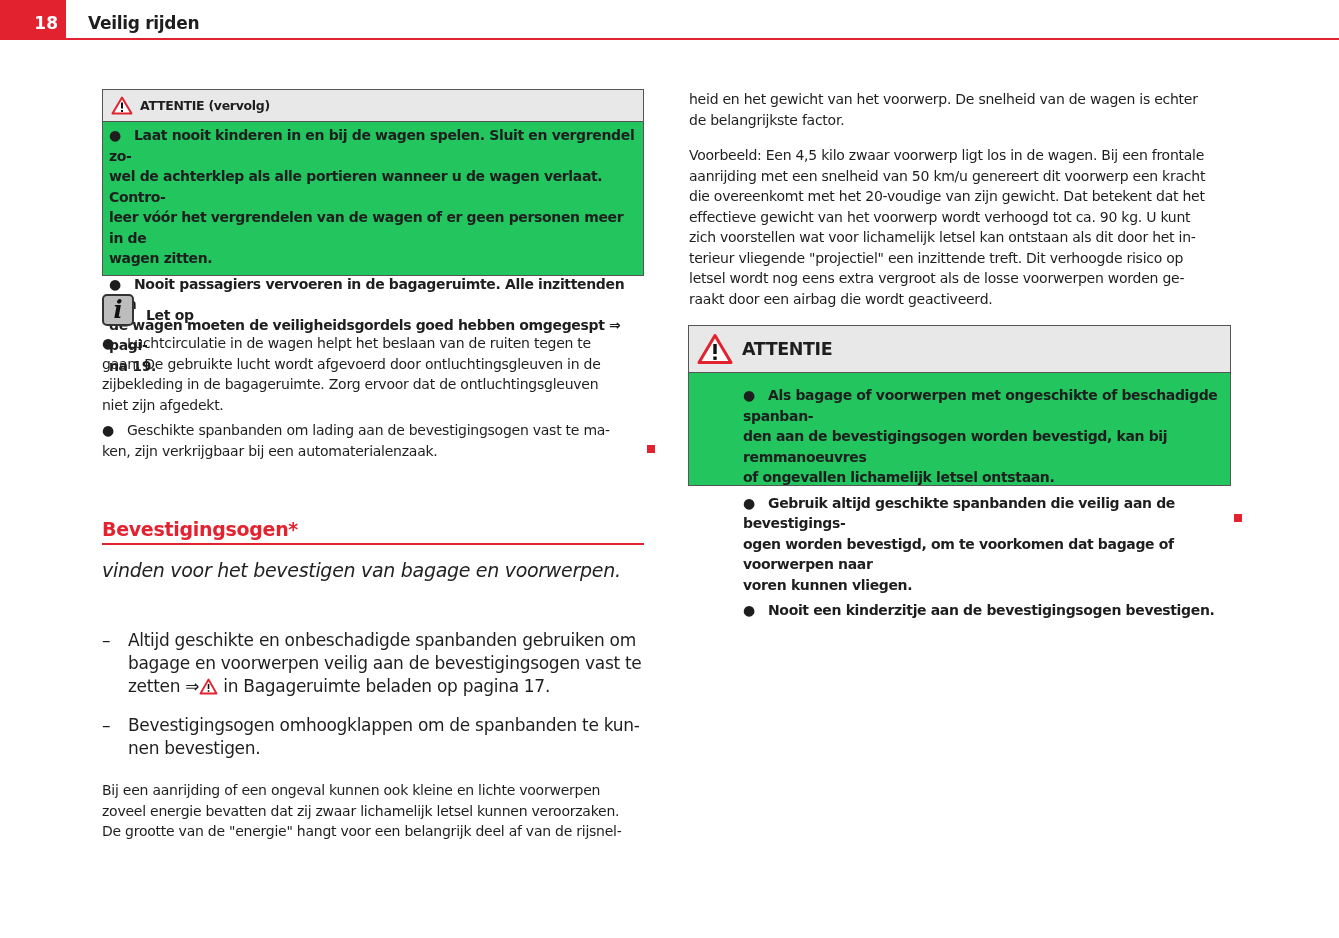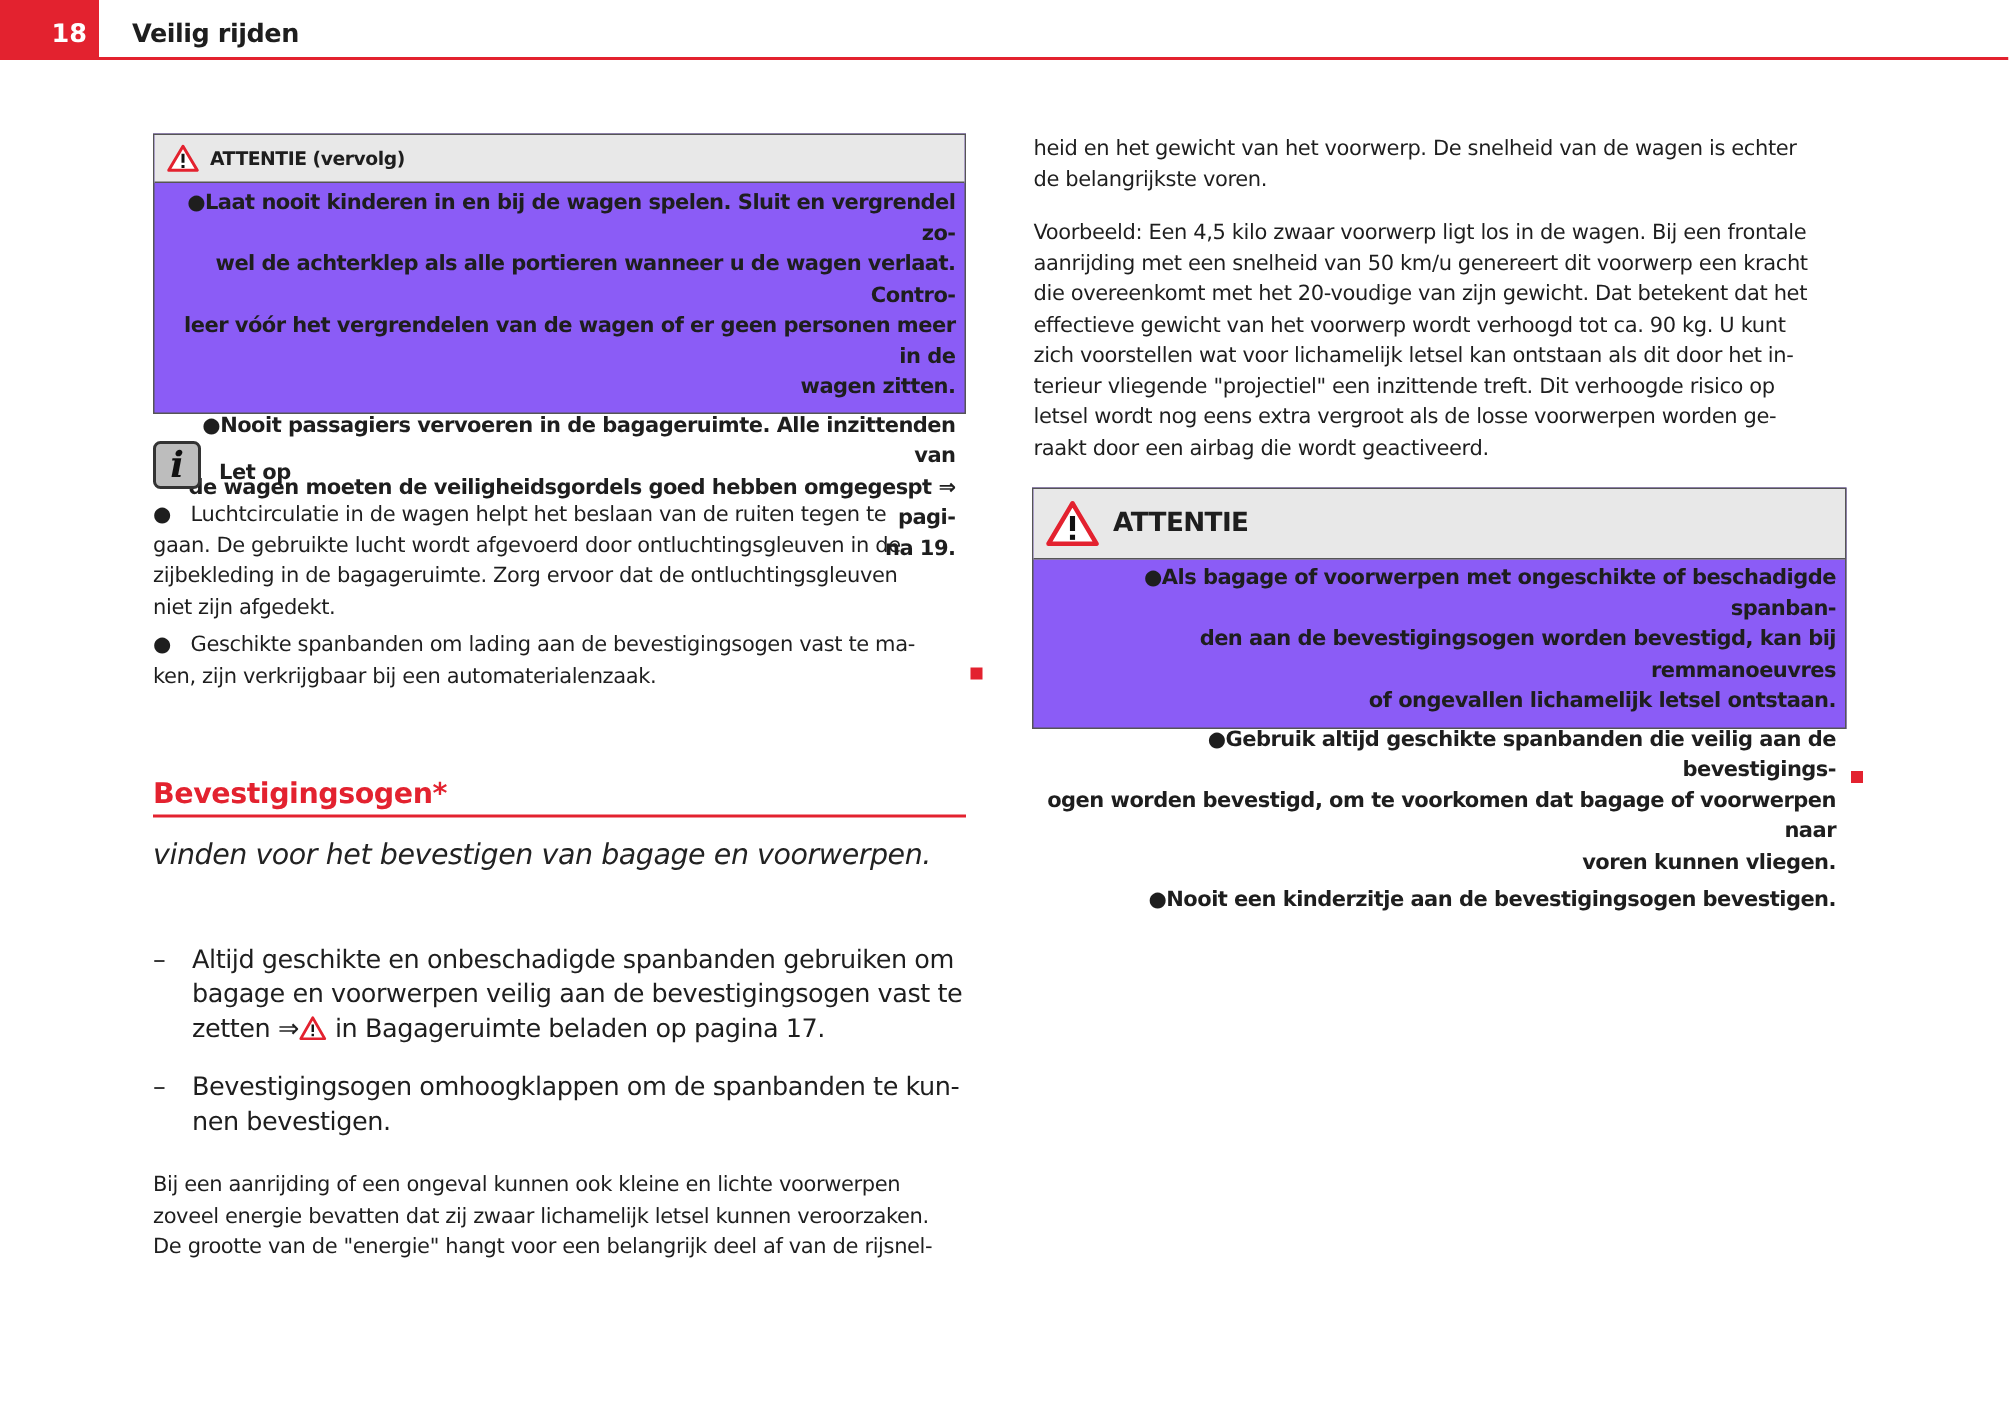--- a/index.html
+++ b/index.html
@@ -12,21 +12,21 @@
   .header-title { position: absolute; left: 88px; top: 13px; font-size: 17px; font-weight: bold; color: #1e1e1e; font-family: "DejaVu Sans", sans-serif; letter-spacing: -0.3px; }
   .header-rule { position: absolute; left: 66px; top: 38px; width: 1273px; height: 2px; background: #e3222f; }
 
   .col-left { position: absolute; left: 102px; width: 542px; }
   .col-right { position: absolute; left: 689px; width: 542px; }
 
   .text { font-size: 14px; line-height: 20.5px; letter-spacing: -0.25px; }
   .text-bold { font-size: 14px; line-height: 20.5px; font-weight: bold; letter-spacing: -0.35px; }
 
   
-  .warn-box { position: absolute; border: 1px solid #555; background: #8b5cf6; text-align: right; }
+  .warn-box { position: absolute; border: 1px solid #555; background: #22c55e; }
   .warn-head { background: #e8e8e8; border-bottom: 1px solid #555; display: flex; align-items: center; }
   .warn-head .title { font-weight: bold; color: #1e1e1e; }
   .warn-body { padding: 2px 6px 2px 6px; }
   .warn-item { margin-bottom: 5px; }
   .warn-item:last-child { margin-bottom: 0; }
   .bullet { display: inline-block; width: 25px; }
 
   .red-square { position: absolute; width: 8px; height: 8px; background: #e3222f; }
 
   .note-icon { position: absolute; width: 32px; height: 32px; border: 2px solid #333; border-radius: 5px; background: #bdbdbd; display: flex; align-items: center; justify-content: center; }
@@ -126,21 +126,21 @@
 </div>
 
 <div class="col-left text" style="top:780px; width:560px;">
   <div>Bij een aanrijding of een ongeval kunnen ook kleine en lichte voorwerpen</div>
   <div>zoveel energie bevatten dat zij zwaar lichamelijk letsel kunnen veroorzaken.</div>
   <div>De grootte van de "energie" hangt voor een belangrijk deel af van de rijsnel-</div>
 </div>
 
 <div class="col-right text" style="top:89px;">
   <div>heid en het gewicht van het voorwerp. De snelheid van de wagen is echter</div>
-  <div>de belangrijkste voren.</div>
+  <div>de belangrijkste factor.</div>
 </div>
 
 <div class="col-right text" style="top:145px;">
   <div>Voorbeeld: Een 4,5 kilo zwaar voorwerp ligt los in de wagen. Bij een frontale</div>
   <div>aanrijding met een snelheid van 50 km/u genereert dit voorwerp een kracht</div>
   <div>die overeenkomt met het 20-voudige van zijn gewicht. Dat betekent dat het</div>
   <div>effectieve gewicht van het voorwerp wordt verhoogd tot ca. 90 kg. U kunt</div>
   <div>zich voorstellen wat voor lichamelijk letsel kan ontstaan als dit door het in-</div>
   <div>terieur vliegende "projectiel" een inzittende treft. Dit verhoogde risico op</div>
   <div>letsel wordt nog eens extra vergroot als de losse voorwerpen worden ge-</div>
@@ -149,21 +149,21 @@
 
 <div class="warn-box" style="left:688px; top:325px; width:543px; height:161px;">
   <div class="warn-head" style="height:47px; padding-left:8px;">
     <svg width="36" height="32" viewBox="0 0 36 32" style="margin-right:9px;">
       <path d="M18 2.5 L34 29.5 L2 29.5 Z" fill="#fff" stroke="#e3222f" stroke-width="3" stroke-linejoin="round"></path>
       <rect x="16.3" y="11" width="3.4" height="10" fill="#111"></rect>
       <rect x="16.3" y="23.5" width="3.4" height="3.4" fill="#111"></rect>
     </svg>
     <span class="title" style="font-size:17.5px; letter-spacing:-0.4px;">ATTENTIE</span>
   </div>
-  <div class="warn-body" style="padding-top:2px;">
+  <div class="warn-body" style="padding-top:12px;margin-left:48px;">
     <div class="warn-item text-bold">
       <div><span class="bullet">●</span><span>Als bagage of voorwerpen met ongeschikte of beschadigde spanban-</span></div>
       <div>den aan de bevestigingsogen worden bevestigd, kan bij remmanoeuvres</div>
       <div>of ongevallen lichamelijk letsel ontstaan.</div>
     </div>
     <div class="warn-item text-bold">
       <div><span class="bullet">●</span><span>Gebruik altijd geschikte spanbanden die veilig aan de bevestigings-</span></div>
       <div>ogen worden bevestigd, om te voorkomen dat bagage of voorwerpen naar</div>
       <div>voren kunnen vliegen.</div>
     </div>

